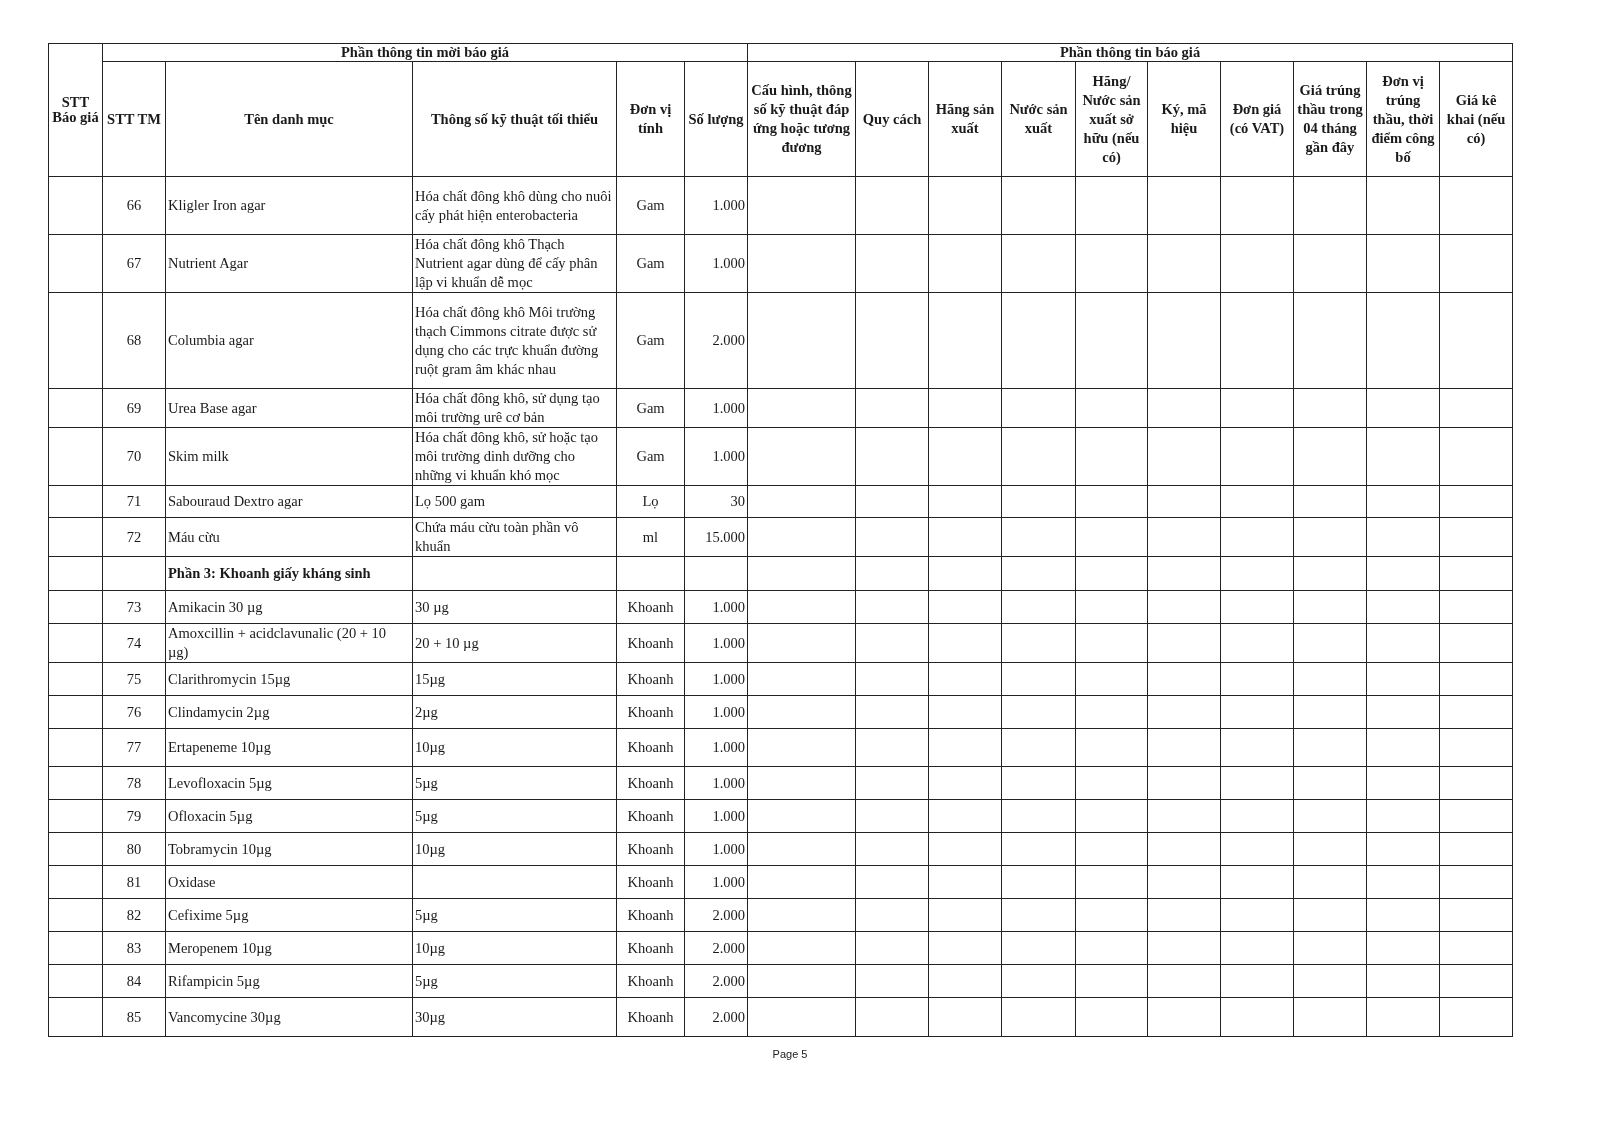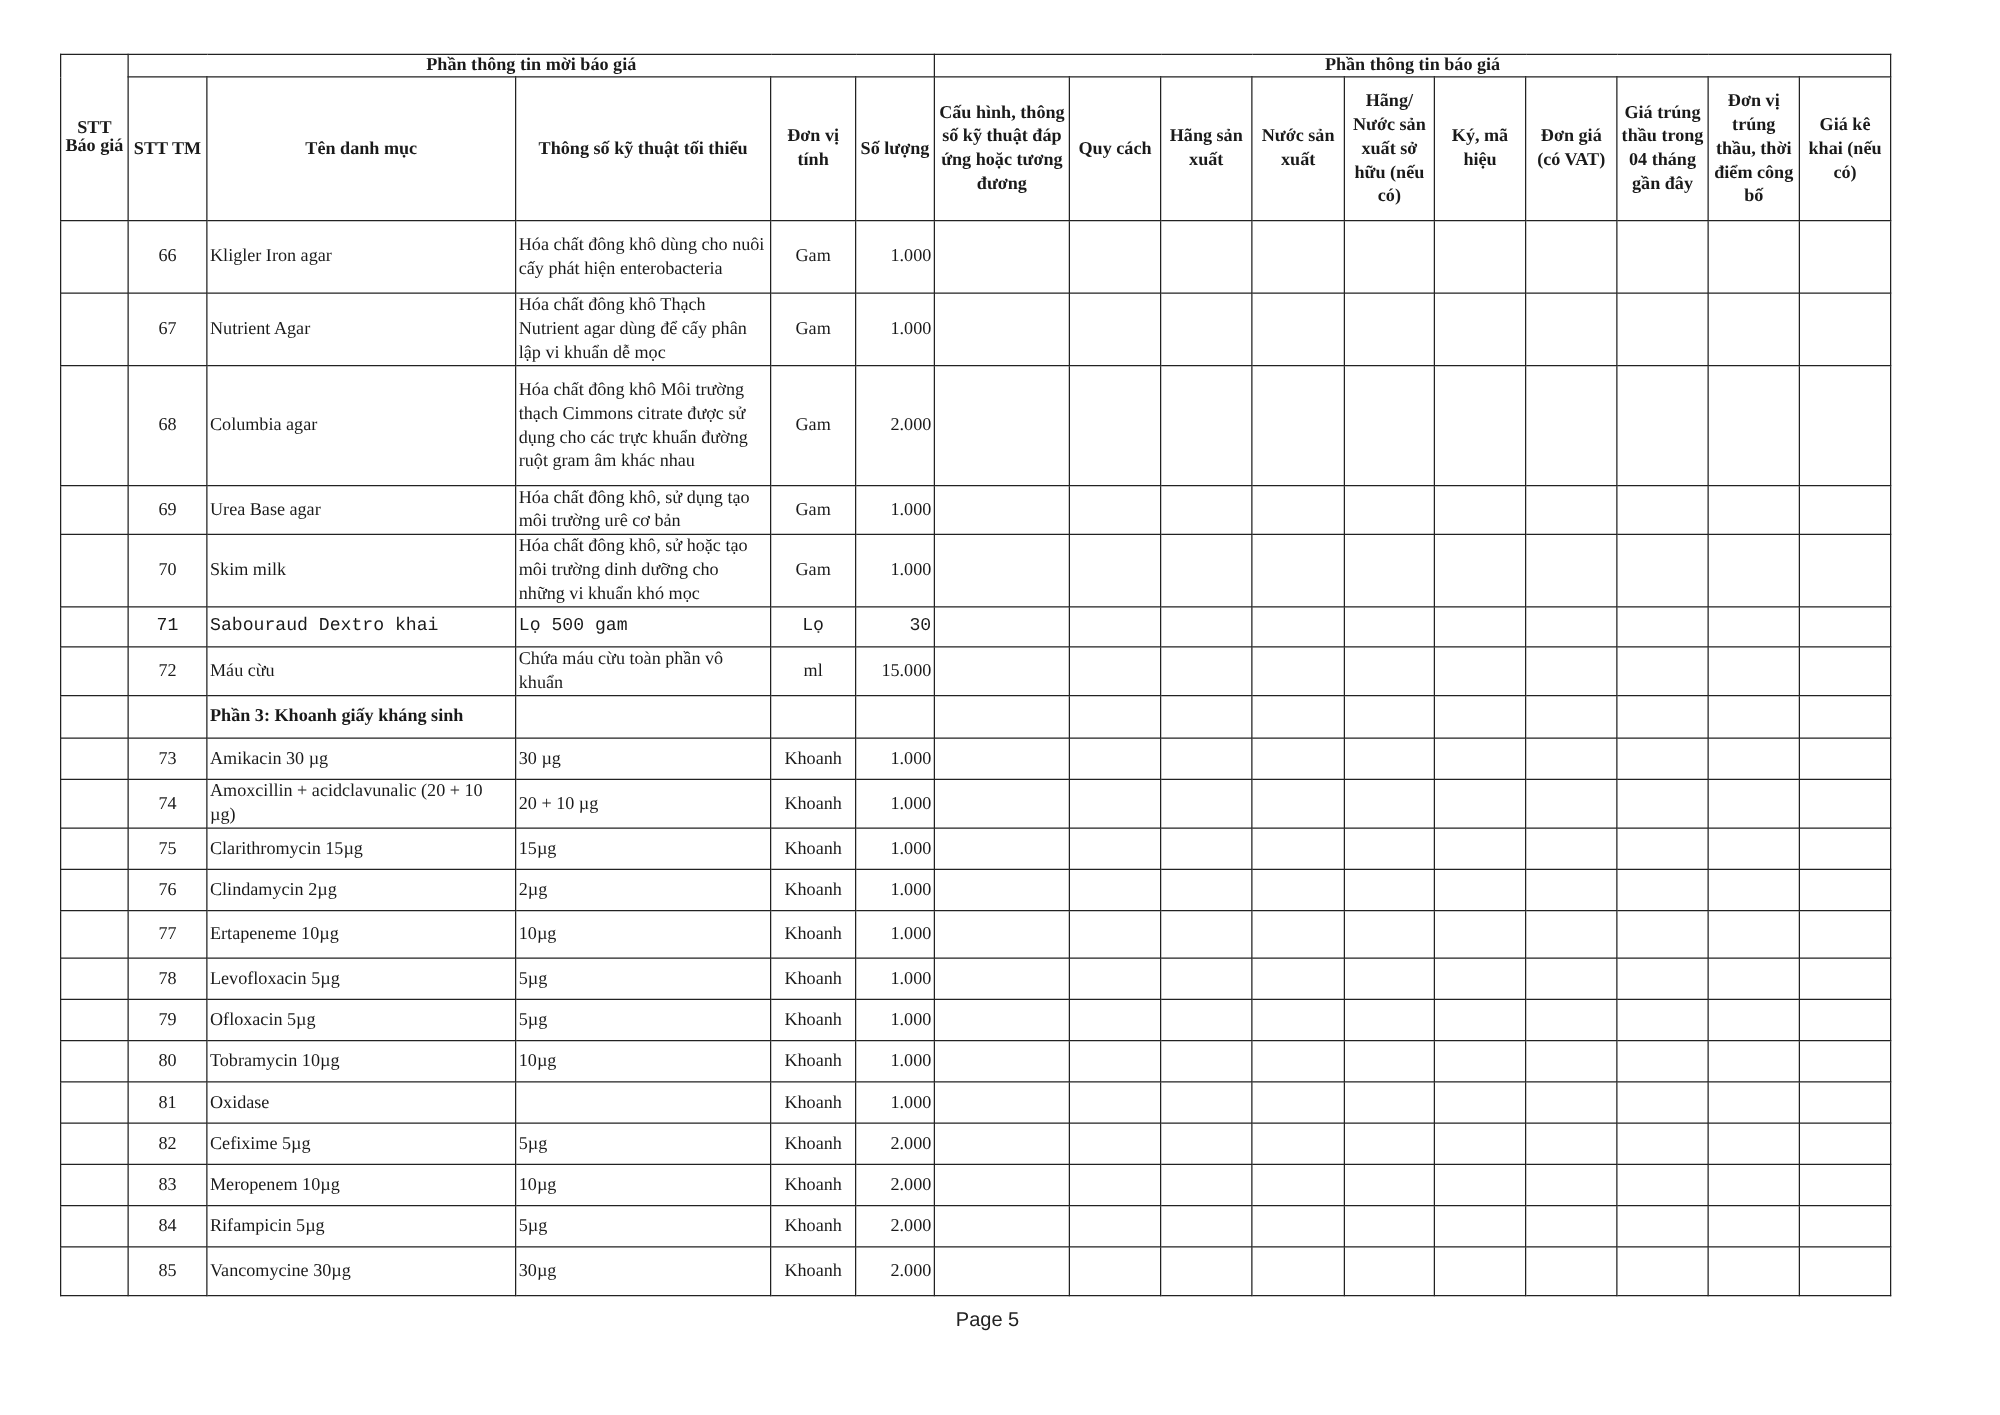--- a/index.html
+++ b/index.html
@@ -6,21 +6,21 @@
   body { width: 1600px; height: 1132px; position: relative; overflow: hidden; font-family: "Liberation Serif", "DejaVu Serif", serif; color: #1a1a1a; }
   table.sheet { position: absolute; left: 48px; top: 43px; border-collapse: collapse; table-layout: fixed; width: 1465px; }
   table.sheet td, table.sheet th { border: 1.5px solid #222; padding: 0 2px; font-size: 14.5px; line-height: 19px; vertical-align: middle; overflow: hidden; }
   table.sheet th { font-weight: bold; text-align: center; }
   tr.grp th { height: 17px; line-height: 15px; }
   tr.hdr th { height: 114px; }
   td.c { text-align: center; }
   td.l { text-align: left; }
   td.r { text-align: right; }
   td.bold { font-weight: bold; }
-  .page-no { position: absolute; left: 0; width: 1580px; top: 1048px; text-align: center; font-family: "Liberation Sans", "DejaVu Sans", sans-serif; font-size: 16px; color: #222; }
+  .page-no { position: absolute; left: 0; width: 1580px; top: 1048px; text-align: center; font-family: "Liberation Sans", "DejaVu Sans", sans-serif; font-size: 11px; color: #222; }
 </style>
 </head>
 <body>
 
 <table class="sheet">
   <colgroup>
     <col style="width:54px">
       <col style="width:63px">
       <col style="width:247px">
       <col style="width:204px">
@@ -145,24 +145,24 @@
         <td></td>
         <td></td>
         <td></td>
         <td></td>
         <td></td>
         <td></td>
         <td></td>
         <td></td>
         <td></td>
       </tr>
-      <tr style="height: 32px; font-family: Liberation Mono, monospace;">
+      <tr style="height: 32px;">
         <td class="c"></td>
         <td class="c">71</td>
-        <td class="l">Sabouraud Dextro khai</td>
+        <td class="l">Sabouraud Dextro agar</td>
         <td class="l">Lọ 500 gam</td>
         <td class="c">Lọ</td>
         <td class="r">30</td>
         <td></td>
         <td></td>
         <td></td>
         <td></td>
         <td></td>
         <td></td>
         <td></td>

